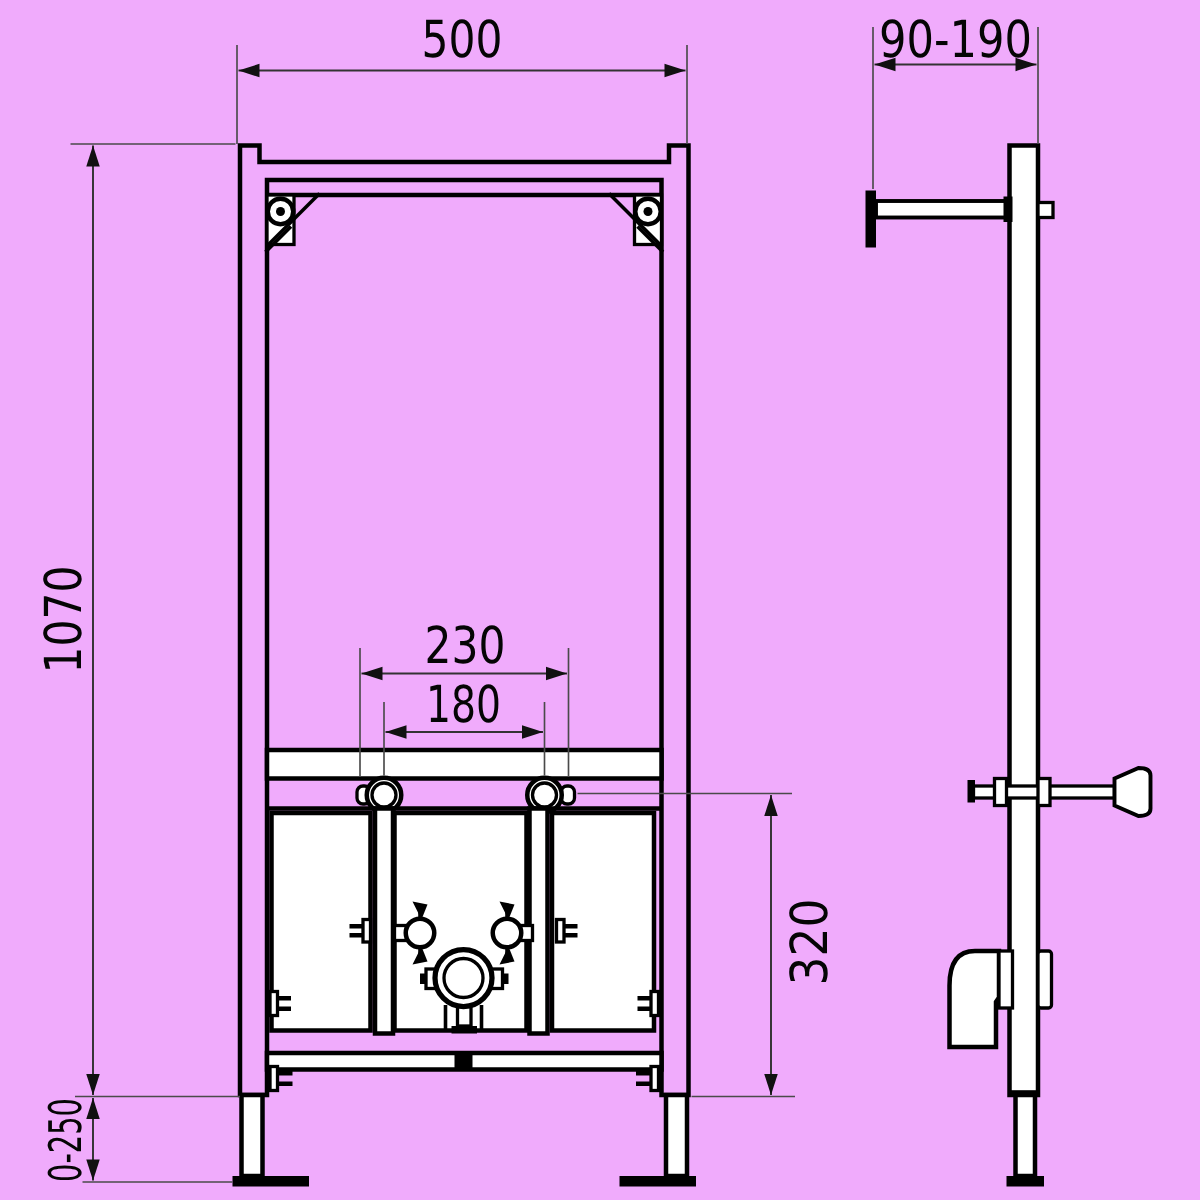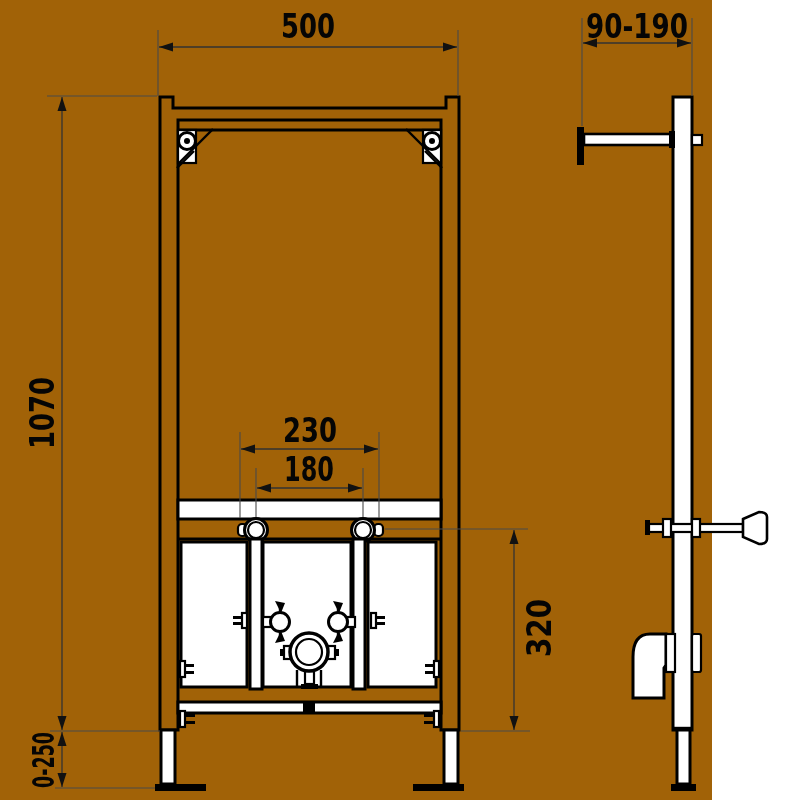--- a/index.html
+++ b/index.html
@@ -4,25 +4,24 @@
 <style>
   html, body {
     margin: 0;
     padding: 0;
     background: #ffffff;
     width: 800px;
     height: 800px;
     overflow: hidden;
   }
   .canvas-wrap {
-    width: 712px;
+    width: 800px;
     height: 800px;
-    background: #a16207;
+    background: #f0abfc;
     position: relative;
-    font-weight: bold;
   }
   svg { display: block; }
   
   .obj {
     fill: none;
     stroke: #000000;
     stroke-width: 3;
     stroke-linejoin: miter;
     stroke-linecap: butt;
   }

